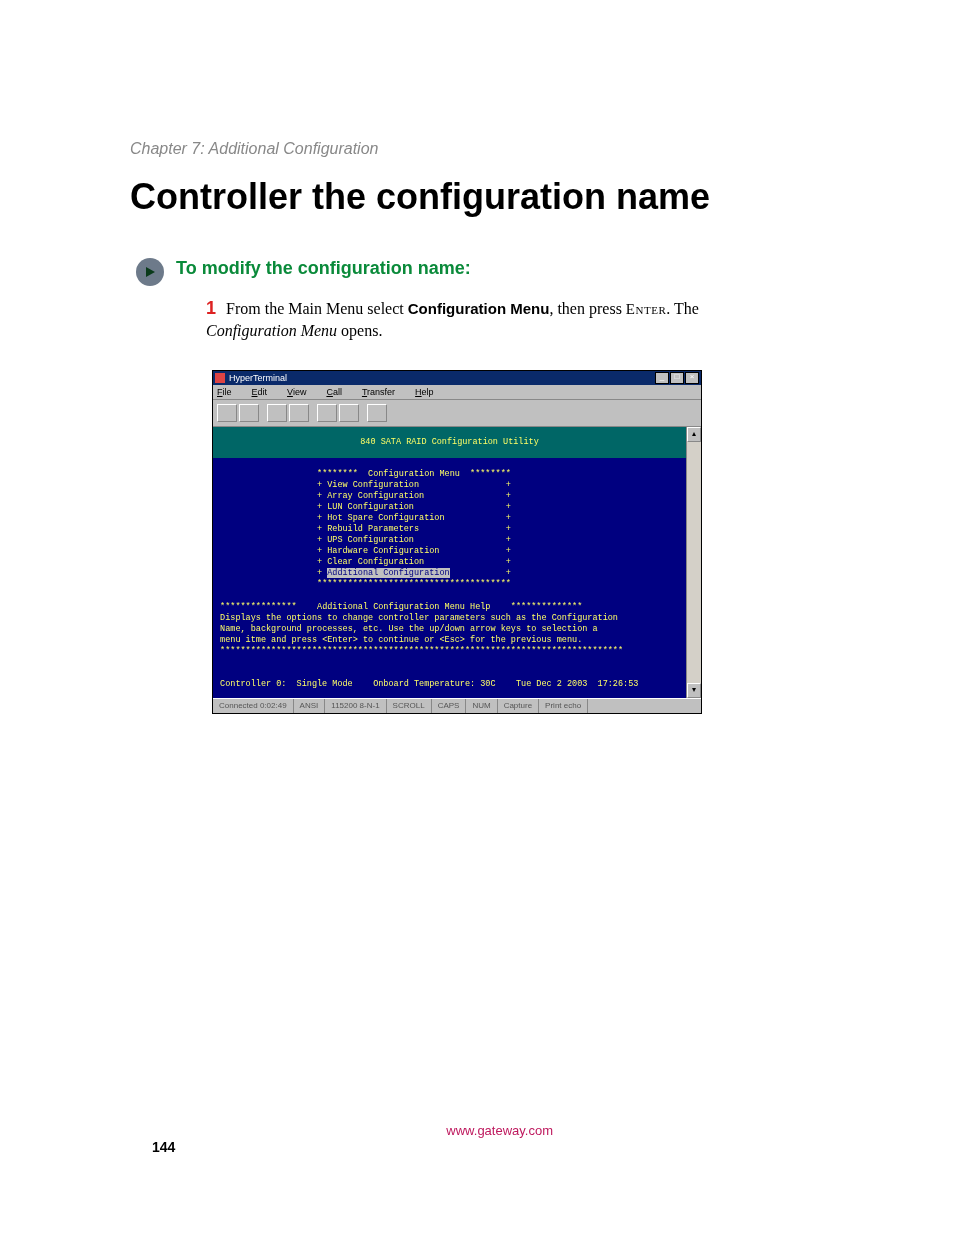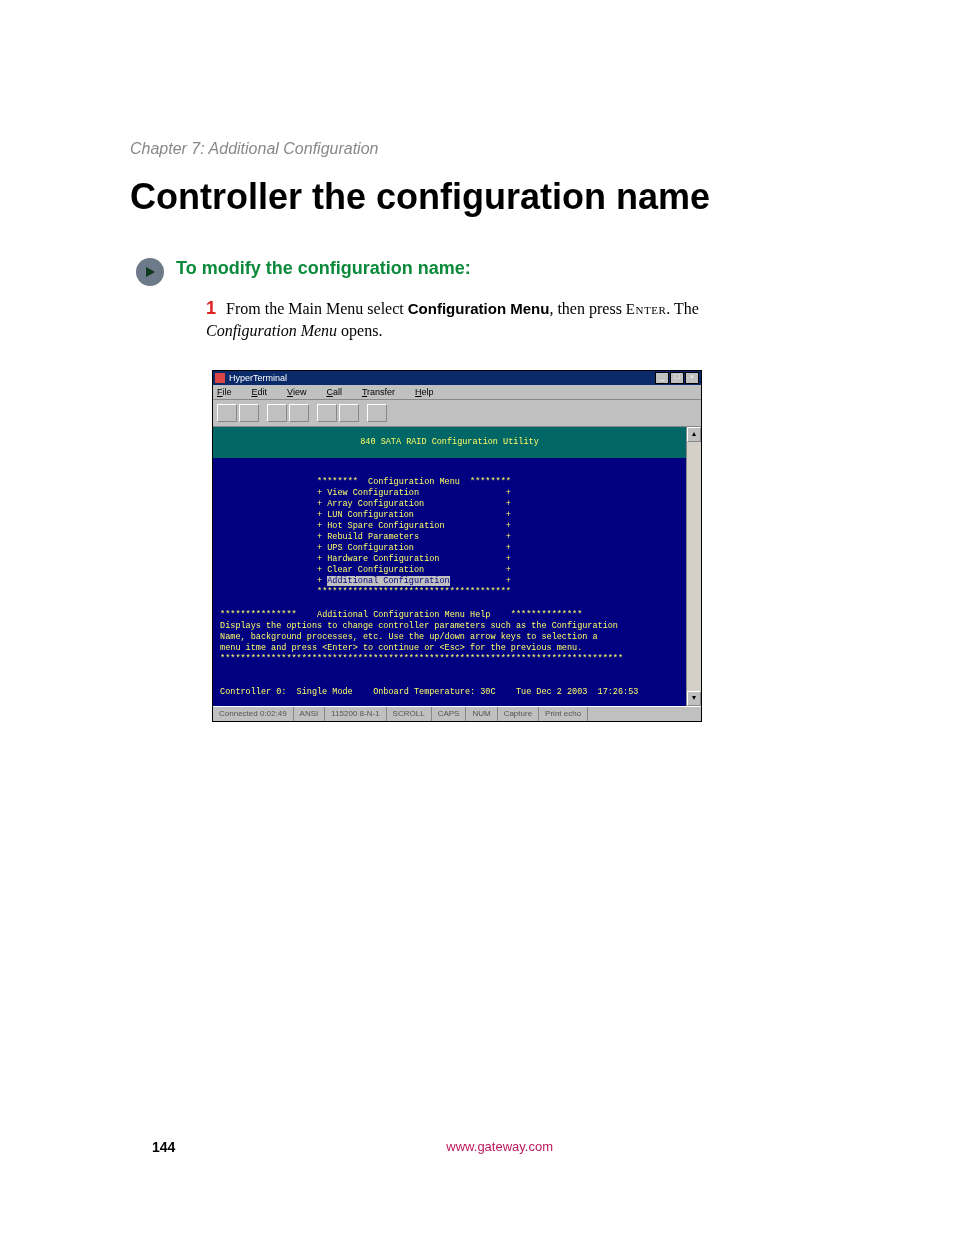--- a/index.html
+++ b/index.html
@@ -119,35 +119,35 @@
     overflow:hidden;
   }
   .ht-scrollbar {
     width:14px; background:#c0c0c0; display:flex; flex-direction:column;
     border-left:1px solid #888;
   }
   .sb-btn { height:13px; background:#c0c0c0; border:1px solid #888; border-top-color:#fff; border-left-color:#fff; font-size:8px; text-align:center; line-height:11px;}
   .sb-track { flex:1; background:#d4d0c8; }
   .term-header {
     background:#006666; color:#ffff66; text-align:center;
-    margin:-6px -2px 8px -2px; padding:10px 0;
+    margin:-6px -2px 0 -2px; padding:10px 0;
   }
   .term-selected { background:#c0c0c0; color:#000080; }
   .ht-statusbar {
     background:#c0c0c0; height:14px; display:flex; align-items:center;
     font-size:8px; color:#555; border-top:1px solid #fff;
   }
   .status-cell { border-right:1px solid #888; padding:0 6px; height:100%; display:flex; align-items:center;}
 
   .footer {
     position:absolute; bottom:80px; left:0; right:0;
     display:flex; padding:0 130px;
     font-size:14px; color:#555;
   }
-  .page-num { font-weight:bold; color:#000; margin-left:22px;}
+  .page-num { font-weight:bold; color:#000; margin-left:22px;margin-top:16px;}
   .footer-url { flex:1; text-align:center; font-family: Arial; font-size:13px; color:#be185d;}
 </style>
 </head>
 <body>
 
 <div class="page-content">
   <div class="chapter-header">Chapter 7: Additional Configuration</div>
   <div class="main-title">Controller the configuration name</div>
 
   <div class="procedure-row">

